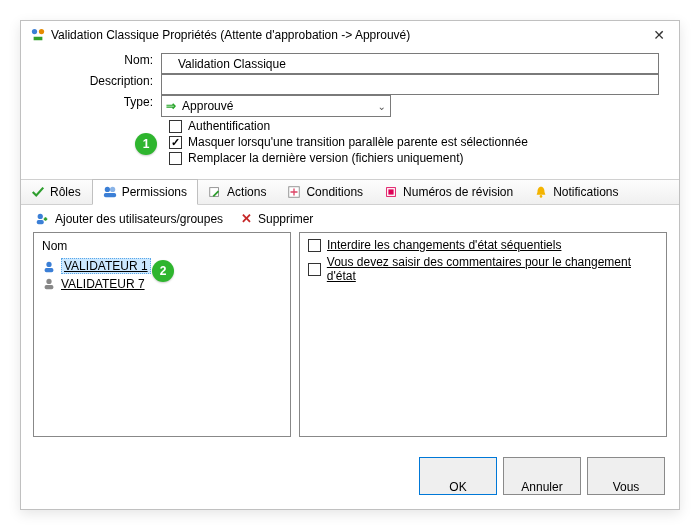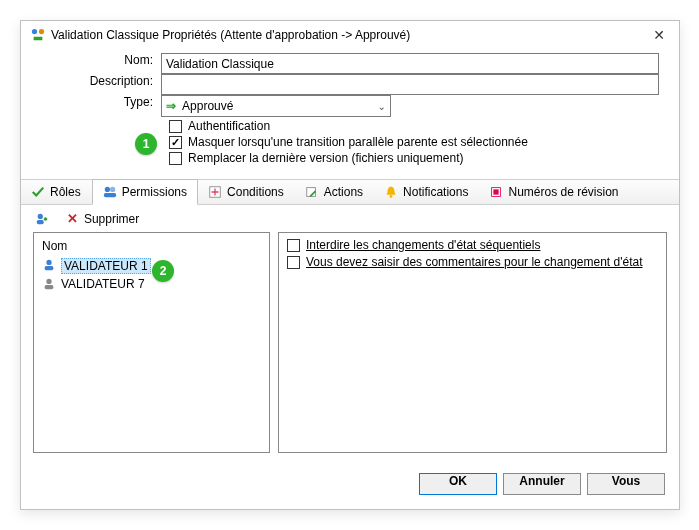--- a/index.html
+++ b/index.html
@@ -19,21 +19,21 @@
     align-items: center;
     padding: 6px 10px;
     gap: 6px;
   }
   .titlebar .title { flex: 1; color: #000; }
   .close-x { cursor: default; width: 20px; text-align: center; font-size: 14px; color: #333; }
   .form-area { padding: 4px 20px 8px 20px; }
   .form-row { display: flex; align-items: flex-start; }
   .form-label { width: 120px; text-align: right; padding-right: 8px; color: #000; }
   .form-input {
-    flex: 1; border: 1px solid #7a7a7a; height: 21px; padding: 2px 4px; background: #fff;
+    flex: 1; border: 1px solid #7a7a7a; height: 21px; padding: 2px 16px; background: #fff;
   }
   .form-select {
     width: 230px; border: 1px solid #7a7a7a; height: 22px; padding: 1px 4px; background: #fff;
     display: flex; align-items: center; justify-content: space-between; cursor: default;
   }
   .arrow-right { color: #27a52a; font-weight: bold; }
   .chev { color: #555; font-size: 10px; }
   .checkbox-row { display: flex; align-items: center; margin: 2px 0 2px 128px; gap: 6px; position: relative;}
   .cb {
     width: 13px; height: 13px; border: 1px solid #333; background: #fff; display: inline-flex;
@@ -58,32 +58,31 @@
   }
   .tab.active { background: #fff; border: 1px solid #c0c0c0; border-bottom: 1px solid #fff; margin-bottom: -1px; margin-top:-1px;text-align:center; }
   .icon { width: 14px; height: 14px; display: inline-block; }
   .toolbar2 {
     display: flex; align-items: center; gap: 18px; padding: 6px 14px;
   }
   .tool-link { display: flex; align-items: center; gap: 6px; color: #000; cursor: default; }
   .x-red { color: #c62828; font-weight: bold; font-size: 13px; }
   .panes { display: flex; gap: 8px; padding: 0 12px 12px 12px; flex: 1; }
   .pane { border: 1px solid #888; background: #fff; padding: 4px 6px; }
-  .pane-left { width: 237px; position: relative; }
+  .pane-left { width: 258px; position: relative; }
   .pane-right { flex: 1; position: relative; text-decoration: underline; }
   .list-header { padding: 2px 0 4px 2px; color: #000; }
-  .list-item { display: flex; align-items: flex-start; gap: 5px; padding: 1px 2px; margin-bottom: 1px;}
+  .list-item { display: flex; align-items: flex-end; gap: 5px; padding: 1px 2px; margin-bottom: 1px; text-decoration: underline;}
   .list-item.selected .txt { background: #cce8ff; padding: 0 2px; border: 1px dotted #5aa7e8;}
   .perm-row { display: flex; align-items: center; gap: 6px; padding: 1px 2px; margin-bottom: 1px; }
   .buttons-row { display: flex; justify-content: flex-end; gap: 6px; padding: 8px 14px 14px 0; }
   .btn {
-    min-width: 78px; height: 22px; border: 1px solid #8a8a8a; background: #efefef;
-    display: inline-flex; align-items: flex-start; justify-content: center; cursor: default;
+    min-width: 78px; height: 38px; border: 1px solid #8a8a8a; background: #efefef;
+    display: inline-flex; align-items: flex-end; justify-content: center; cursor: default;
     padding: 0 10px;
-    font-weight: bold;
   }
   .btn.primary { border: 1.5px solid #0078d7; }
   svg { display: block; }
 </style>
 </head>
 <body>
 
 <div class="window">
 
   <div class="titlebar">
@@ -147,64 +146,65 @@
             <circle cx="5" cy="5" r="3" fill="#3b7fd6"></circle>
             <circle cx="11" cy="5" r="3" fill="#8ab4e8"></circle>
             <rect x="1" y="9" width="14" height="5" rx="2" fill="#3b7fd6"></rect>
           </svg>
         </span>
       <span>Permissions</span>
     </div>
     <div class="tab">
       <span class="icon">
           <svg viewBox="0 0 16 16">
+            <rect x="2" y="3" width="10" height="10" fill="#fff" stroke="#888"></rect>
+            <path d="M6 13 L12 7" stroke="#2e9e2e" stroke-width="2"></path>
+          </svg>
+        </span>
+      <span>Actions</span>
+    </div>
+    <div class="tab">
+      <span class="icon">
+          <svg viewBox="0 0 16 16">
             <rect x="2" y="2" width="12" height="12" fill="#fff" stroke="#888"></rect>
             <path d="M4 8 h8 M8 4 v8" stroke="#d46" stroke-width="1.5"></path>
           </svg>
         </span>
       <span>Conditions</span>
     </div>
     <div class="tab">
       <span class="icon">
           <svg viewBox="0 0 16 16">
-            <rect x="2" y="3" width="10" height="10" fill="#fff" stroke="#888"></rect>
-            <path d="M6 13 L12 7" stroke="#2e9e2e" stroke-width="2"></path>
-          </svg>
-        </span>
-      <span>Actions</span>
+            <rect x="3" y="3" width="10" height="10" fill="#fff" stroke="#d05"></rect>
+            <rect x="5" y="5" width="6" height="6" fill="#d05"></rect>
+          </svg>
+        </span>
+      <span>Numéros de révision</span>
     </div>
     <div class="tab">
       <span class="icon">
           <svg viewBox="0 0 16 16">
             <path d="M8 2 C5 2 4 5 4 8 L3 11 H13 L12 8 C12 5 11 2 8 2 Z" fill="#f4b400"></path>
             <circle cx="8" cy="13" r="1.5" fill="#f4b400"></circle>
           </svg>
         </span>
       <span>Notifications</span>
-    </div>
-    <div class="tab">
-      <span class="icon">
-          <svg viewBox="0 0 16 16">
-            <rect x="3" y="3" width="10" height="10" fill="#fff" stroke="#d05"></rect>
-            <rect x="5" y="5" width="6" height="6" fill="#d05"></rect>
-          </svg>
-        </span>
-      <span>Numéros de révision</span>
     </div>
   </div>
 
   <div class="toolbar2">
     <div class="tool-link">
       <span class="icon">
           <svg viewBox="0 0 16 16">
             <circle cx="6" cy="5" r="3" fill="#3b7fd6"></circle>
             <rect x="2" y="9" width="8" height="5" rx="2" fill="#3b7fd6"></rect>
             <path d="M12 6 v4 M10 8 h4" stroke="#2e9e2e" stroke-width="2"></path>
           </svg>
         </span>
+      <span>Ajouter des utilisateurs/groupes</span>
     </div>
     <div class="tool-link">
       <span class="x-red">✕</span>
       <span>Supprimer</span>
     </div>
   </div>
 
   <div class="panes">
     <div class="pane pane-left">
       <div class="list-header">Nom</div>

